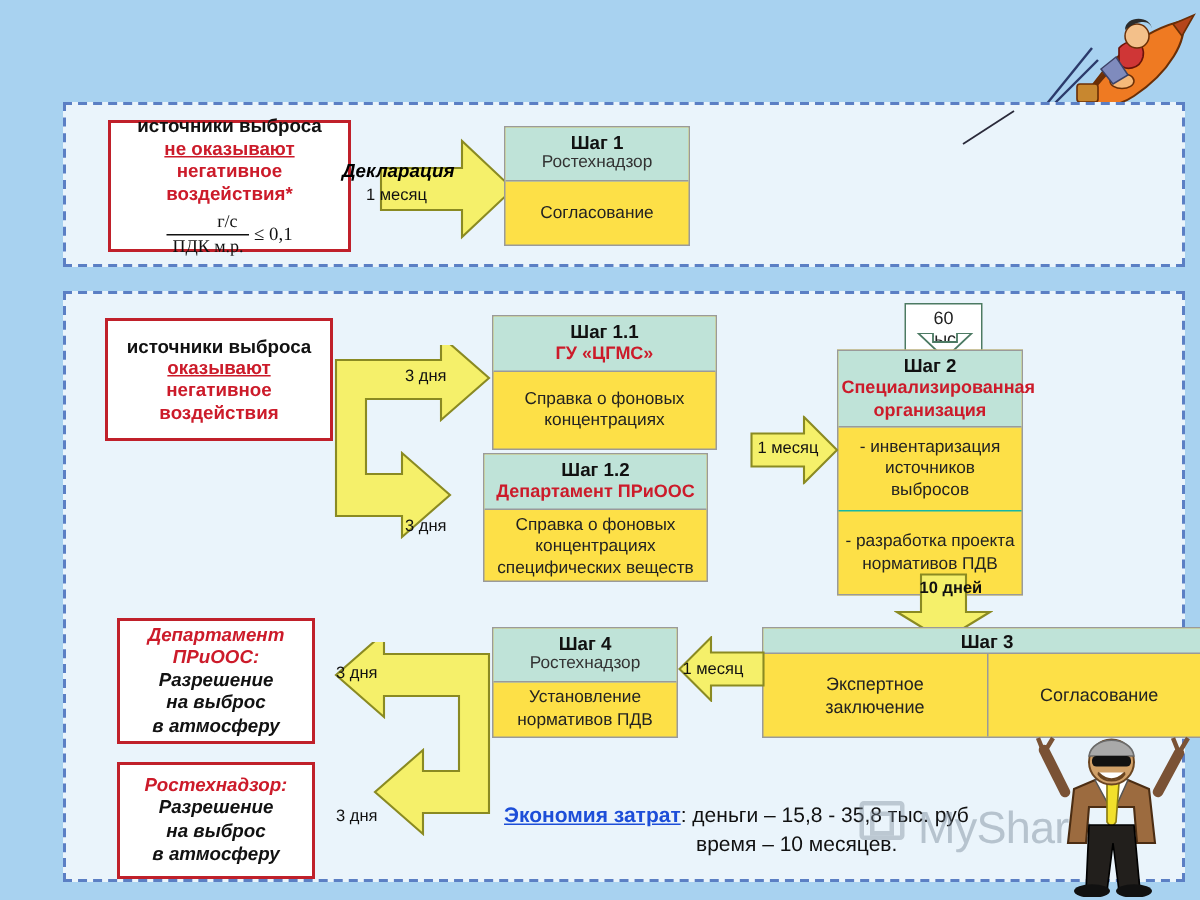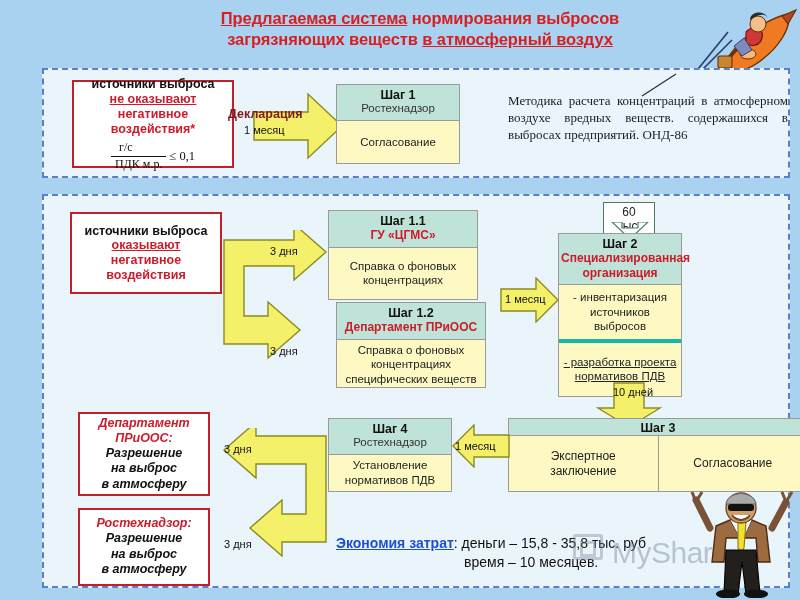--- a/index.html
+++ b/index.html
@@ -51,78 +51,78 @@
   .red-u { color: #cc1b2a; font-weight: bold; font-size: 12.5px; text-decoration: underline; }
 
   
   .frac-wrap {
     margin-top: 5px;
     display: flex; align-items: center; justify-content: center;
     font-family: "Liberation Serif", serif;
     color: #111;
   }
   .frac {
-    display: inline-flex; flex-direction: column; align-items: flex-start;
+    display: inline-flex; flex-direction: column; align-items: flex-end;
     font-size: 12px; line-height: 1.1;
   }
   .frac .num { padding: 0 8px 1px 8px; }
   .frac .den { padding: 1px 4px 0 4px; border-top: 1.4px solid #111; }
   .frac-rel { font-size: 12.5px; margin-left: 3px; }
 
   
   .redbox.ital { }
   .it-head { color: #cc1b2a; font-style: italic; font-weight: bold; font-size: 12.5px; line-height: 1.2; }
   .it-body { color: #111; font-style: italic; font-weight: bold; font-size: 12.5px; line-height: 1.25; }
 
   
   .stepbox {
     position: absolute;
     border: 1px solid #9a9a9a;
-    background: #fef9c3;
+    background: #fde047;
     display: flex;
     flex-direction: column;
   }
   .step-head {
     background: #bfe3d8;
     border-bottom: 1px solid #9a9a9a;
     text-align: center;
     padding: 3px 2px 4px 2px;
   }
   .step-title { display:block; font-weight: bold; color: #111; font-size: 12.5px; line-height: 1.15; }
   .step-sub   { display:block; color: #333; font-size: 11.5px; line-height: 1.2; }
   .step-sub.redsub { color: #cc1b2a; font-weight: bold; font-size: 12px; }
   .step-body {
     flex: 1;
     display: flex; align-items: center; justify-content: center;
     text-align: center;
     color: #222; font-size: 11.5px; line-height: 1.28;
     padding: 3px 4px;
   }
-  .step-body + .step-body { border-top: 4px solid #14b8a6; text-decoration: underline; }
+  .step-body + .step-body { border-top: 1px solid #14b8a6; }
 
   
   .step-head.split { padding: 0; }
   .split-title { text-align:center; font-weight:bold; font-size:12.5px; color:#111; padding-top:2px;}
   .split-cols { display:flex; }
   .split-cols > div { flex:1; text-align:center; padding: 0 2px 3px 2px; }
   .sc-left { color:#cc1b2a; font-weight:bold; font-size:10.5px; line-height:1.12; }
   .sc-right { color:#cc1b2a; font-weight:bold; font-size:13px; }
   .body-cols { flex:1; display:flex; }
   .body-cols > div {
     flex:1; display:flex; align-items:center; justify-content:center;
     text-align:center; font-size:12px; color:#222; line-height:1.25; padding:3px;
   }
   .body-cols > div + div { border-left:1px solid #9a9a9a; }
   .alabel {
     position: absolute;
     font-size: 11px;
     color: #111;
     white-space: nowrap;
   }
-  .alabel.big { font-size: 12.5px; font-weight: bold; color:#7f1d1d; }
+  .alabel.big { font-size: 12.5px; font-weight: bold; color:#000000;font-style:italic; }
 
   
   .notebox {
     position:absolute;
     background:#fff; border:1px solid #4c7a63;
     font-size:12px; color:#222; text-align:center;
     padding:2px 6px;
   }
 
   
@@ -163,24 +163,20 @@
   }
 
   
   .clip { position:absolute; }
 </style>
 </head>
 <body>
 
 <div class="stage">
 
-  <div class="title">
-    <span class="u">Предлагаемая система</span><span> нормирования выбросов</span><br>
-    <span>загрязняющих веществ </span><span class="u">в атмосферный воздух</span>
-  </div>
 
   <svg class="clip" style="left:684px;top:2px;" width="114" height="86" viewBox="0 0 114 86">
     <g stroke="#2b3a6b" stroke-width="1.6" fill="none">
       <line x1="4" y1="82" x2="48" y2="38"></line>
       <line x1="10" y1="72" x2="44" y2="30"></line>
       <line x1="20" y1="84" x2="52" y2="50"></line>
     </g>
     <path d="M44 58 L30 76 L36 80 L54 66 Z" fill="#d86b20" stroke="#6b2f06" stroke-width="1.2"></path>
     <path d="M52 66 L44 84 L54 82 L62 70 Z" fill="#8b93b8" stroke="#3c4266" stroke-width="1.2"></path>
     <path d="M60 70 L58 84 L68 76 Z" fill="#d22d20" stroke="#6b1308" stroke-width="1.1"></path>
@@ -218,21 +214,20 @@
   <div class="alabel" style="left:244px; top:124px;">1 месяц</div>
 
   <div class="stepbox" style="left:336px; top:84px; width:124px; height:80px;">
     <div class="step-head">
       <span class="step-title">Шаг 1</span>
       <span class="step-sub">Ростехнадзор</span>
     </div>
     <div class="step-body">Согласование</div>
   </div>
 
-  <div class="methodology">Методика расчета концентраций в атмосферном воздухе вредных веществ. содержашихся в выбросах предприятий. ОНД-86</div>
   <svg class="clip" style="left:640px;top:72px;" width="40" height="26" viewBox="0 0 40 26">
     <line x1="36" y1="2" x2="2" y2="24" stroke="#2a2a3a" stroke-width="1.2"></line>
   </svg>
 
   <div class="panel" id="panel-2"></div>
 
   <div class="redbox" style="left:70px; top:212px; width:152px; height:82px;">
     <span class="rb-line blk">источники выброса</span>
     <span class="rb-line red-u">оказывают</span>
     <span class="rb-line red">негативное</span>
@@ -252,21 +247,21 @@
       <span class="step-sub redsub">ГУ «ЦГМС»</span>
     </div>
     <div class="step-body">
       <div>
         <span style="display:block">Справка о фоновых</span>
         <span style="display:block">концентрациях</span>
       </div>
     </div>
   </div>
 
-  <div class="stepbox" style="left:336px; top:302px; width:150px; height:86px;">
+  <div class="stepbox" style="left:322px; top:302px; width:150px; height:86px;">
     <div class="step-head">
       <span class="step-title">Шаг 1.2</span>
       <span class="step-sub redsub">Департамент ПРиООС</span>
     </div>
     <div class="step-body">
       <div>
         <span style="display:block">Справка о фоновых</span>
         <span style="display:block">концентрациях</span>
         <span style="display:block">специфических веществ</span>
       </div>
@@ -300,21 +295,21 @@
   </div>
 
   <svg class="clip" style="left:500px;top:277px;" width="60" height="46" viewBox="0 0 60 46">
     <path d="M1 12 L36 12 L36 1 L58 23 L36 45 L36 34 L1 34 Z" fill="#f5f06a" stroke="#8a8a22" stroke-width="1.4"></path>
   </svg>
   <div class="alabel" style="left:505px; top:293px;">1 месяц</div>
 
   <svg class="clip" style="left:596px;top:382px;" width="66" height="46" viewBox="0 0 66 46">
     <path d="M18 1 L48 1 L48 26 L64 26 L33 45 L2 26 L18 26 Z" fill="#f5f06a" stroke="#8a8a22" stroke-width="1.4"></path>
   </svg>
-  <div class="alabel" style="left:613px; top:386px;">10 дней</div>
+  <div class="alabel" style="left:613px; top:386px;font-weight:bold;">10 дней</div>
 
   <div class="stepbox" style="left:508px; top:418px; width:300px; height:74px;">
     <div class="step-head split">
       <div class="split-title">Шаг 3</div>
     </div>
     <div class="body-cols">
       <div>
         <div>
           <span style="display:block">Экспертное</span>
           <span style="display:block">заключение</span>

